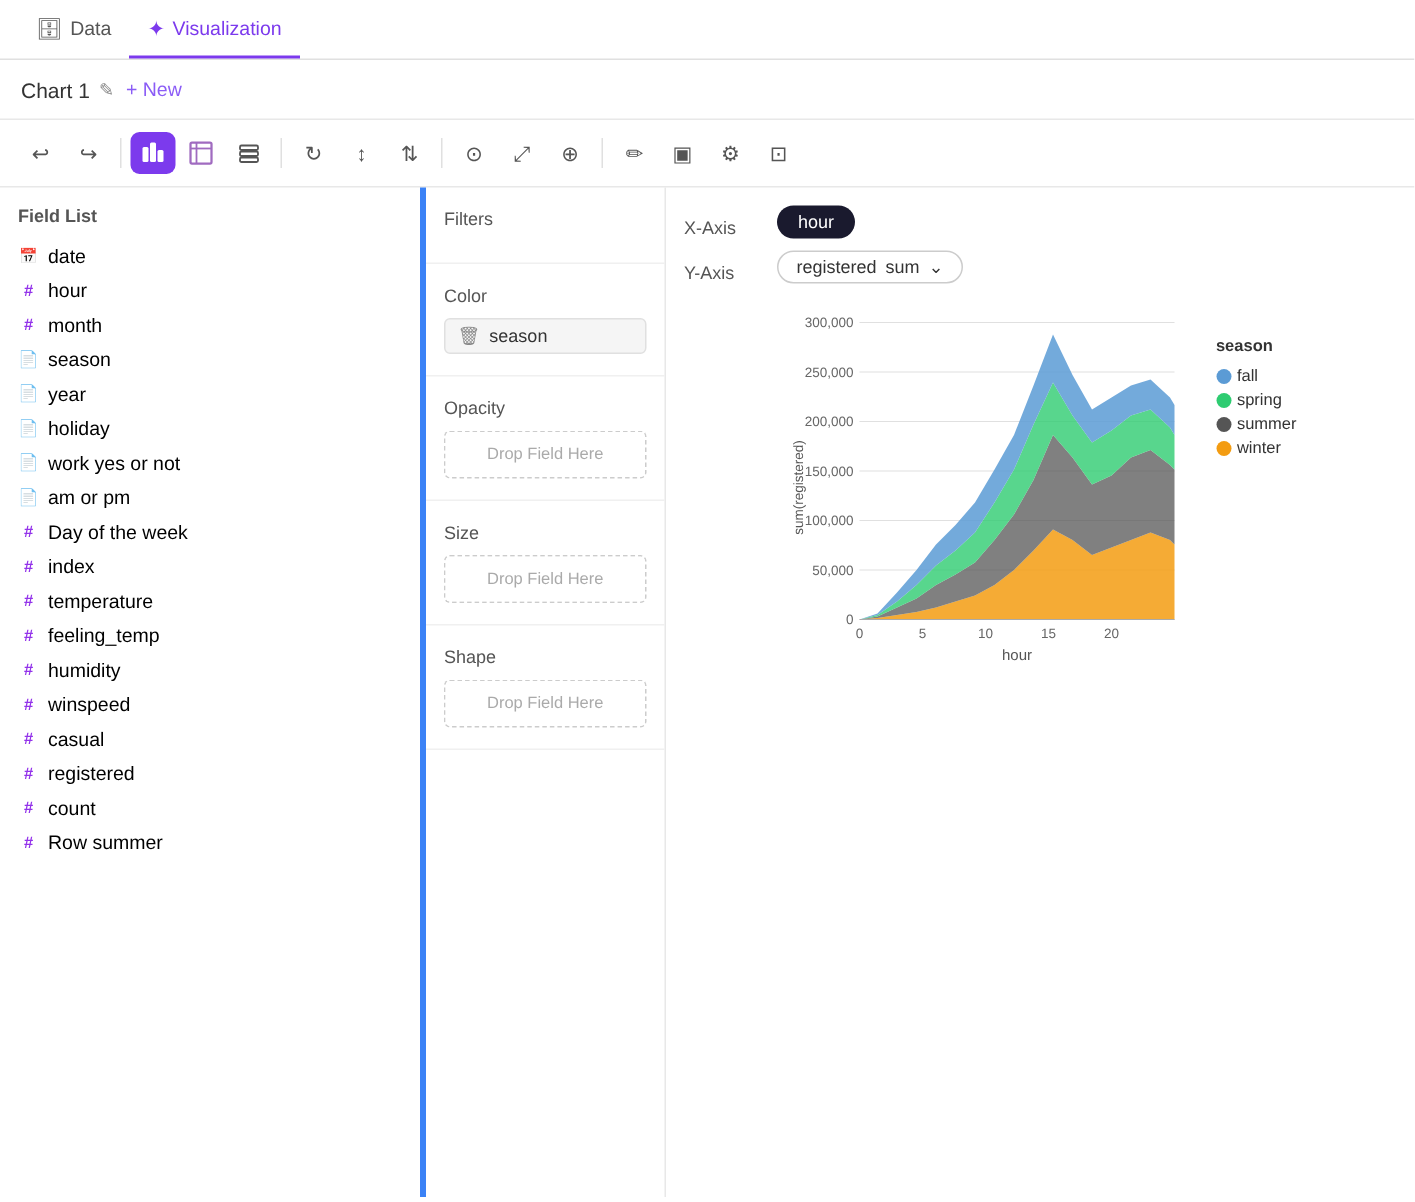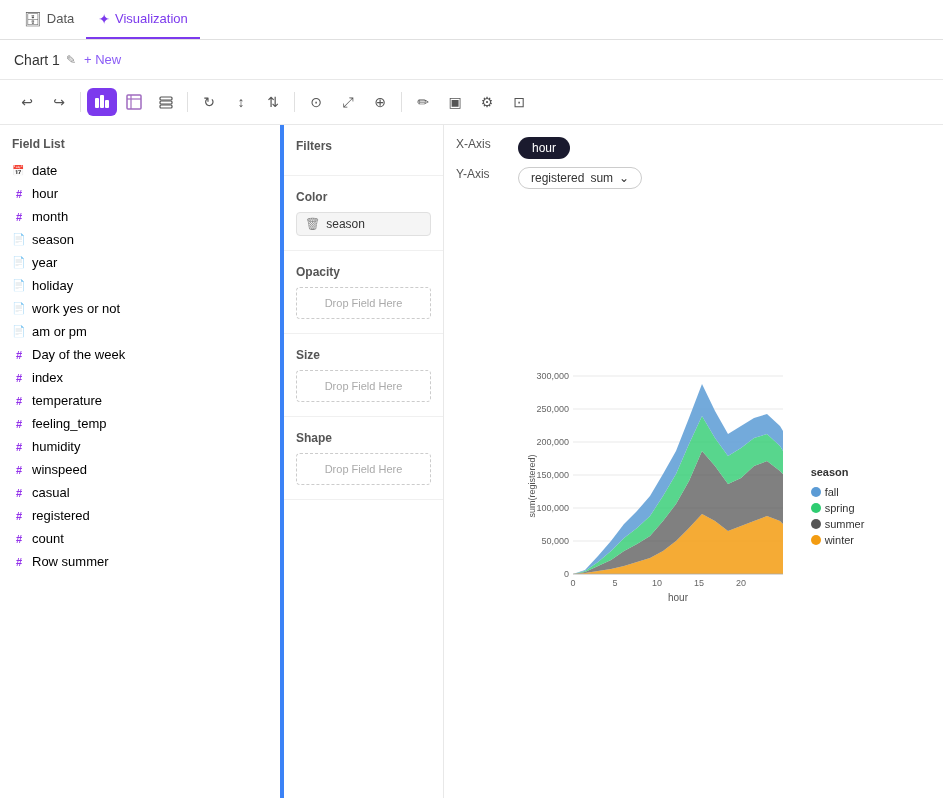--- a/index.html
+++ b/index.html
@@ -31,36 +31,36 @@
     .field-list-title { font-size: 12px; font-weight: 600; color: #555; padding: 0 12px 8px; }
     .field-item { display: flex; align-items: center; gap: 6px; padding: 4px 12px; cursor: pointer; }
     .field-type { font-size: 11px; font-weight: 600; width: 14px; text-align: center; }
     .field-type.hash { color: #9333ea; }
     .field-type.date-icon { color: #888; font-size: 10px; }
     .field-name { font-size: 13px; color: #000000; }
 
     
     .config-panel { width: 160px; border-right: 1px solid #e8e8e8; display: flex; flex-direction: column; flex-shrink: 0; }
     .config-section { padding: 14px 12px; border-bottom: 1px solid #f0f0f0; }
-    .config-section-title { font-size: 12px; font-weight: 700; color: #555; margin-bottom: 8px; }
+    .config-section-title { font-size: 12px; font-weight: 400; color: #555; margin-bottom: 8px; }
     .drop-zone { border: 1px dashed #ccc; border-radius: 4px; padding: 8px; font-size: 11px; color: #aaa; text-align: center; min-height: 32px; display: flex; align-items: center; justify-content: center; }
     .color-chip { display: flex; align-items: center; gap: 6px; background: #f5f5f5; border: 1px solid #e0e0e0; border-radius: 4px; padding: 4px 8px; }
     .color-icon { color: #888; font-size: 12px; }
     .color-label { font-size: 12px; color: #333; }
 
     
     .chart-area { flex: 1; padding: 12px; display: flex; flex-direction: column; overflow: hidden; }
     .axis-config { display: flex; flex-direction: column; gap: 8px; margin-bottom: 16px; }
-    .axis-row { display: flex; align-items: flex-start; gap: 12px; }
+    .axis-row { display: flex; align-items: flex-end; gap: 12px; }
     .axis-label { font-size: 12px; color: #555; width: 50px; }
     .axis-pill { background: #1a1a2e; color: #fff; border-radius: 20px; padding: 4px 14px; font-size: 12px; display: inline-block; }
     .axis-select { border: 1px solid #ccc; border-radius: 20px; padding: 3px 12px; font-size: 12px; color: #333; display: flex; align-items: center; gap: 6px; }
 
     
-    .chart-container { flex: 1; display: flex; justify-content: center; align-items: center; }
+    .chart-container { flex: 1; display: flex; justify-content: center; align-items: flex-start; }
     svg { overflow: visible; }
 
     
     .legend { display: flex; flex-direction: column; gap: 4px; margin-left: 8px; margin-top: 20px; }
     .legend-item { display: flex; align-items: center; gap: 4px; font-size: 11px; color: #333; }
     .legend-dot { width: 10px; height: 10px; border-radius: 50%; flex-shrink: 0; }
   </style>
 </head>
 <body>
 

